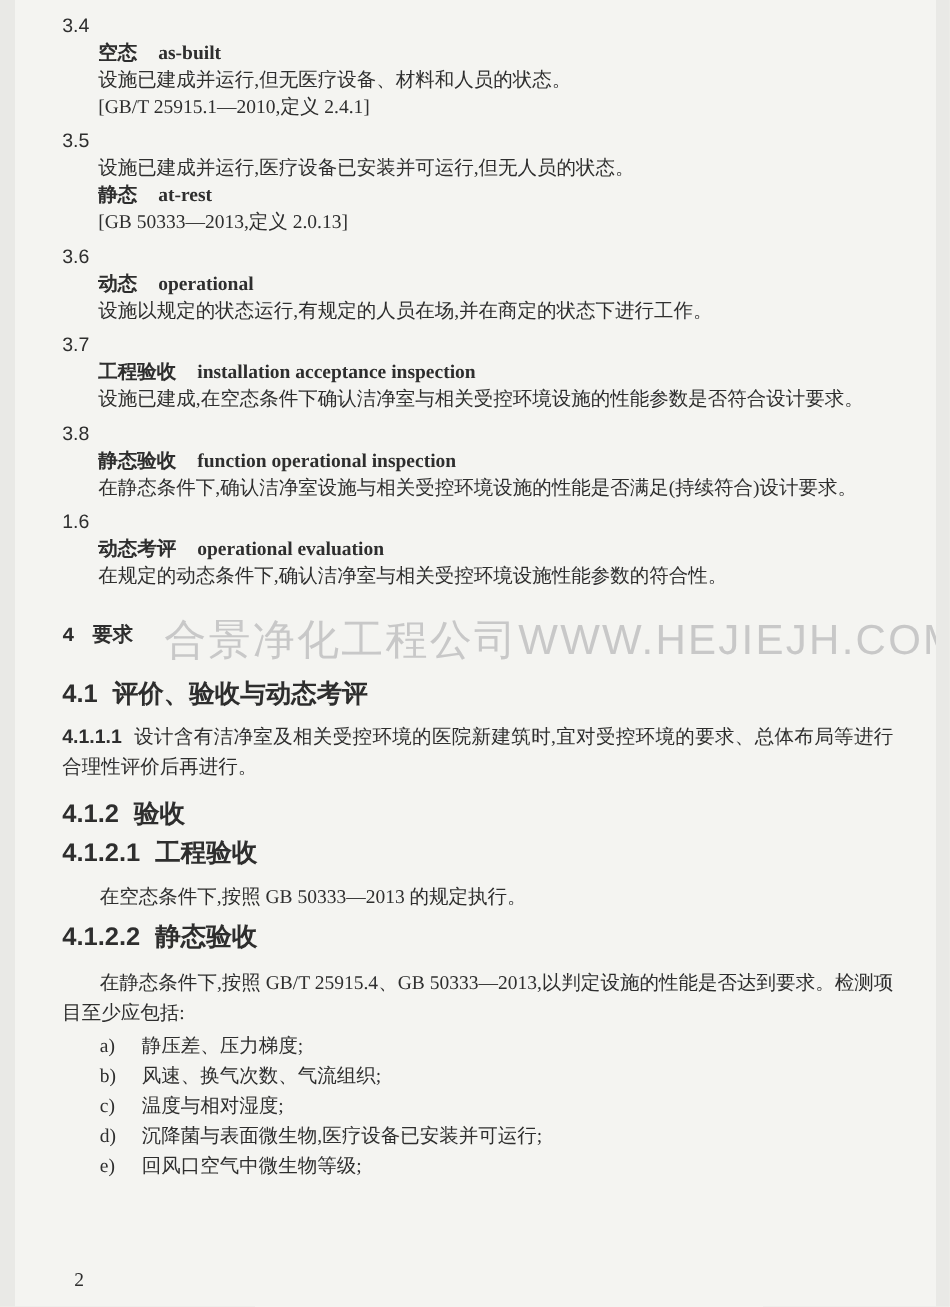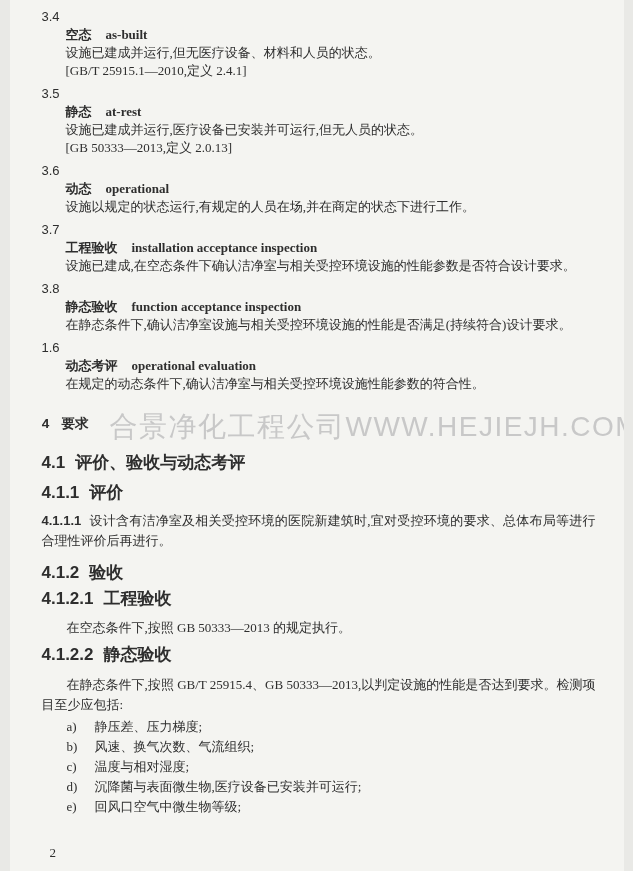--- a/index.html
+++ b/index.html
@@ -59,24 +59,24 @@
       <div class="line num">3.4</div>
       <div class="line term">
         <span class="zh">空态</span><span class="en">as-built</span>
       </div>
       <div class="line body">设施已建成并运行,但无医疗设备、材料和人员的状态。</div>
       <div class="line ref">[GB/T 25915.1—2010,定义 2.4.1]</div>
     </div>
 
     <div class="def">
       <div class="line num">3.5</div>
+      <div class="line body">设施已建成并运行,医疗设备已安装并可运行,但无人员的状态。</div>
       <div class="line term">
         <span class="zh">静态</span><span class="en">at-rest</span>
       </div>
-      <div class="line body">设施已建成并运行,医疗设备已安装并可运行,但无人员的状态。</div>
       <div class="line ref">[GB 50333—2013,定义 2.0.13]</div>
     </div>
 
     <div class="def">
       <div class="line num">3.6</div>
       <div class="line term">
         <span class="zh">动态</span><span class="en">operational</span>
       </div>
       <div class="line body">设施以规定的状态运行,有规定的人员在场,并在商定的状态下进行工作。</div>
     </div>
@@ -85,44 +85,41 @@
       <div class="line num">3.7</div>
       <div class="line term">
         <span class="zh">工程验收</span><span class="en">installation acceptance inspection</span>
       </div>
       <div class="line body">设施已建成,在空态条件下确认洁净室与相关受控环境设施的性能参数是否符合设计要求。</div>
     </div>
 
     <div class="def">
       <div class="line num">3.8</div>
       <div class="line term">
-        <span class="zh">静态验收</span><span class="en">function acceptance inspection</span>
+        <span class="zh">静态验收</span><span class="en">function operational inspection</span>
       </div>
       <div class="line body">在静态条件下,确认洁净室设施与相关受控环境设施的性能是否满足(持续符合)设计要求。</div>
     </div>
 
     <div class="def">
       <div class="line num">1.6</div>
       <div class="line term">
         <span class="zh">动态考评</span><span class="en">operational evaluation</span>
       </div>
       <div class="line body">在规定的动态条件下,确认洁净室与相关受控环境设施性能参数的符合性。</div>
     </div>
 
     <div class="h-main">
       <span class="hnum">4</span><span>要求</span>
     </div>
 
     <div class="h-sub">
       <span class="hnum">4.1</span><span>评价、验收与动态考评</span>
     </div>
 
-    <div class="h-sub tight">
-      <span class="hnum">4.1.1</span><span>评价</span>
-    </div>
 
     <p class="clause">
       <span class="cnum">4.1.1.1</span><span>设计含有洁净室及相关受控环境的医院新建筑时,宜对受控环境的要求、总体布局等进行合理性评价后再进行。</span>
     </p>
 
     <div class="h-sub tight">
       <span class="hnum">4.1.2</span><span>验收</span>
     </div>
 
     <div class="h-sub mid">

